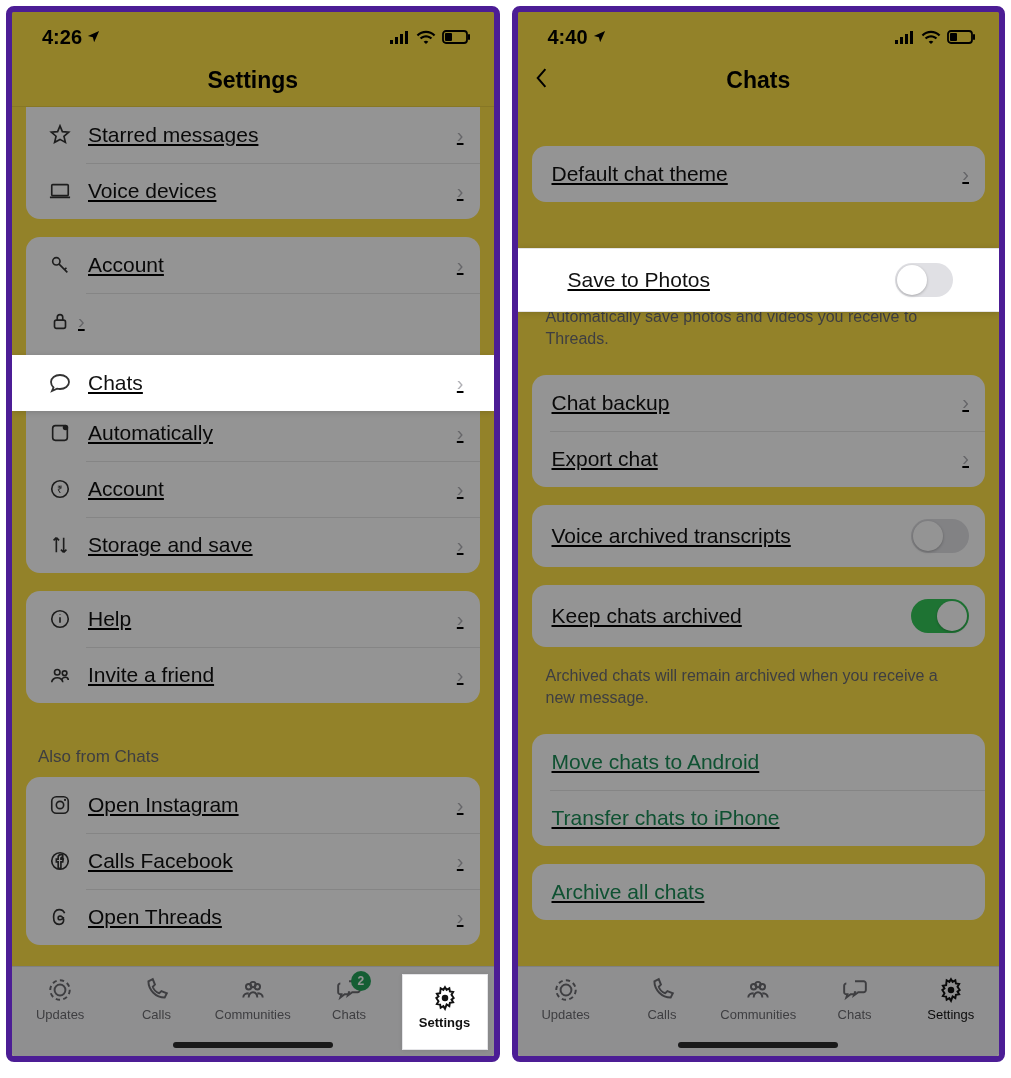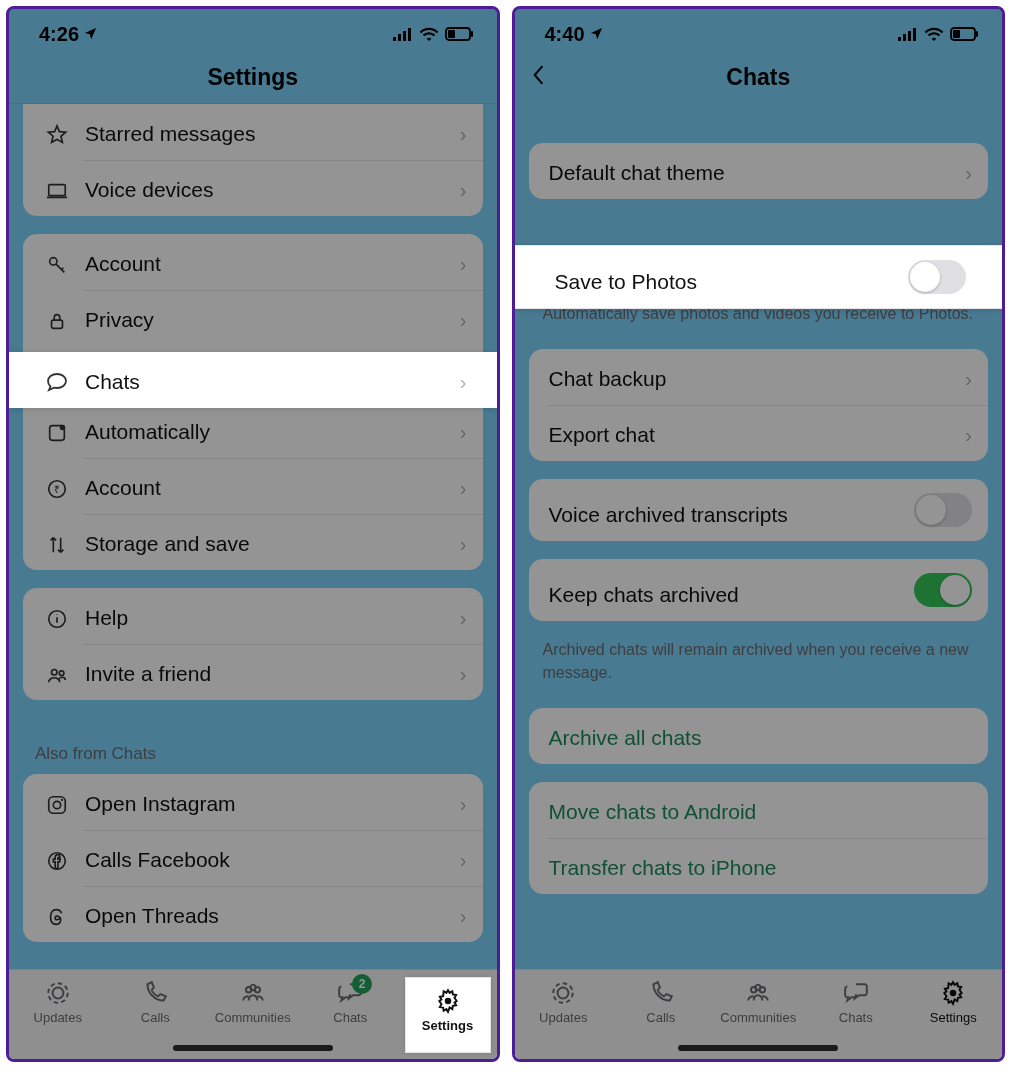--- a/index.html
+++ b/index.html
@@ -1,25 +1,25 @@
 <!DOCTYPE html>
 <html><head>
 <meta charset="utf-8">
 <style>
   * { box-sizing: border-box; margin: 0; padding: 0; font-family: -apple-system, BlinkMacSystemFont, "Segoe UI", Helvetica, Arial, sans-serif; }
   body { background: #fff; width: 1011px; height: 1078px; }
   .wrap { display: flex; gap: 12px; padding: 6px; }
   .phone {
     width: 564px;
     height: 1056px;
-    background: #7dd3fc;
+    background: #fde047;
     border-radius: 8px;
     position: relative;
     overflow: hidden;
-    border: 3px solid #4c1d95;
+    border: 6px solid #4c1d95;
   }
   .dim-overlay {
     position: absolute; inset: 0;
     background: rgba(0,0,0,0.42);
     pointer-events: none;
     z-index: 50;
   }
   .statusbar {
     display: flex; justify-content: space-between; align-items: center;
     padding: 14px 22px 4px 30px;
@@ -37,24 +37,25 @@
   .back-btn { position: absolute; left: 14px; top: 12px; font-size: 26px; font-weight:600; z-index: 10; }
   .content { position: relative; z-index: 10; }
   .group {
     background: #fff;
     border-radius: 14px;
     margin: 18px 14px;
     overflow: hidden;
   }
   .group.first-cut { margin-top: 0; border-top-left-radius: 0; border-top-right-radius: 0; }
   .row {
-    display: flex; align-items: flex-end;
+    display: flex; align-items: center;
     padding: 14px 16px;
     min-height: 56px;
     position: relative;
+    text-decoration: underline;
   }
   .row + .row::before {
     content: ""; position: absolute; top: 0; left: 60px; right: 0;
     height: 1px; background: rgba(0,0,0,0.1);
   }
   .row.noicon + .row.noicon::before { left: 18px; }
   .row .icon { width: 36px; display: flex; justify-content: center; font-size: 22px; color: #333; flex-shrink:0; }
   .row .label { font-size: 21px; flex: 1; padding-left: 10px; color: #111; }
   .row.noicon .label { padding-left: 4px; }
   .row .chev { color: #b0b0b5; font-size: 20px; }
@@ -178,21 +179,20 @@
         <span class="label">Account</span>
         <span class="chev">›</span>
       </div>
       <div class="row">
         <span class="icon">
               <svg width="22" height="22" viewBox="0 0 24 24">
                 <rect class="svg-stroke" x="6" y="11" width="12" height="9" rx="2"></rect>
                 <path class="svg-stroke" d="M9 11V8a3 3 0 016 0v3"></path>
               </svg>
             </span>
-        <span class="label">Privacy</span>
         <span class="chev">›</span>
       </div>
       <div class="row" style="visibility:hidden">
         <span class="icon"></span>
             <span class="label">.</span>
             <span class="chev">›</span>
       </div>
       <div class="row">
         <span class="icon">
               <svg width="22" height="22" viewBox="0 0 24 24">
@@ -390,21 +390,21 @@
         <span class="label">Default chat theme</span>
         <span class="chev">›</span>
       </div>
     </div>
 
     <div class="group" style="margin-top:30px; visibility:hidden">
       <div class="row noicon">
             <span class="label">.</span>
           </div>
     </div>
-    <div class="footnote">Automatically save photos and videos you receive to Photos.</div>
+    <div class="footnote">Automatically save photos and videos you receive to Threads.</div>
 
     <div class="group">
       <div class="row noicon">
         <span class="label">Chat backup</span>
         <span class="chev">›</span>
       </div>
       <div class="row noicon">
         <span class="label">Export chat</span>
         <span class="chev">›</span>
       </div>
@@ -417,33 +417,33 @@
       </div>
     </div>
 
     <div class="group">
       <div class="row noicon">
         <span class="label">Keep chats archived</span>
         <span class="toggle on"></span>
       </div>
     </div>
     <div class="footnote">Archived chats will remain archived when you receive a new message.</div>
+
+    <div class="group">
+      <div class="row noicon green">
+        <span class="label">Move chats to Android</span>
+      </div>
+      <div class="row noicon green">
+        <span class="label">Transfer chats to iPhone</span>
+      </div>
+    </div>
 
     <div class="group" style="margin-bottom:0">
       <div class="row noicon green">
         <span class="label">Archive all chats</span>
-      </div>
-    </div>
-
-    <div class="group">
-      <div class="row noicon green">
-        <span class="label">Move chats to Android</span>
-      </div>
-      <div class="row noicon green">
-        <span class="label">Transfer chats to iPhone</span>
       </div>
     </div>
   </div>
 
   <div class="tabbar">
     <div class="tab">
       <svg viewBox="0 0 24 24">
             <circle class="svg-stroke" cx="12" cy="12" r="5"></circle>
             <circle class="svg-stroke" cx="12" cy="12" r="9" stroke-dasharray="4 3"></circle>
           </svg>
@@ -474,21 +474,21 @@
       <svg viewBox="0 0 24 24">
             <circle class="svg-fill" cx="12" cy="12" r="3"></circle>
             <path class="svg-stroke" d="M12 2l1.5 2.5L16 3l.5 3 3 .5-1.5 2.5L20 12l-2 1.5 1.5 2.5-3 .5-.5 3-2.5-1.5L12 22l-1.5-2.5L8 21l-.5-3-3-.5L6 15 4 12l2-1.5L4.5 8l3-.5L8 3l2.5 1.5L12 2z"></path>
           </svg>
       <span>Settings</span>
     </div>
   </div>
 
   <div class="home-indicator"></div>
 
-  <div class="highlight border" style="left:0; right:0; top:236px; border-left:none; border-right:none; padding: 0 20px; background:#fff;">
+  <div class="highlight border" style="left:0; right:0; top:236px; border-left:none; border-right:none; padding: 0 30px; background:#fff;">
     <div class="row noicon" style="border-radius:14px;">
       <span class="label">Save to Photos</span>
       <span class="toggle"></span>
     </div>
   </div>
 </div>
 
 </div>
 
 </body></html>

